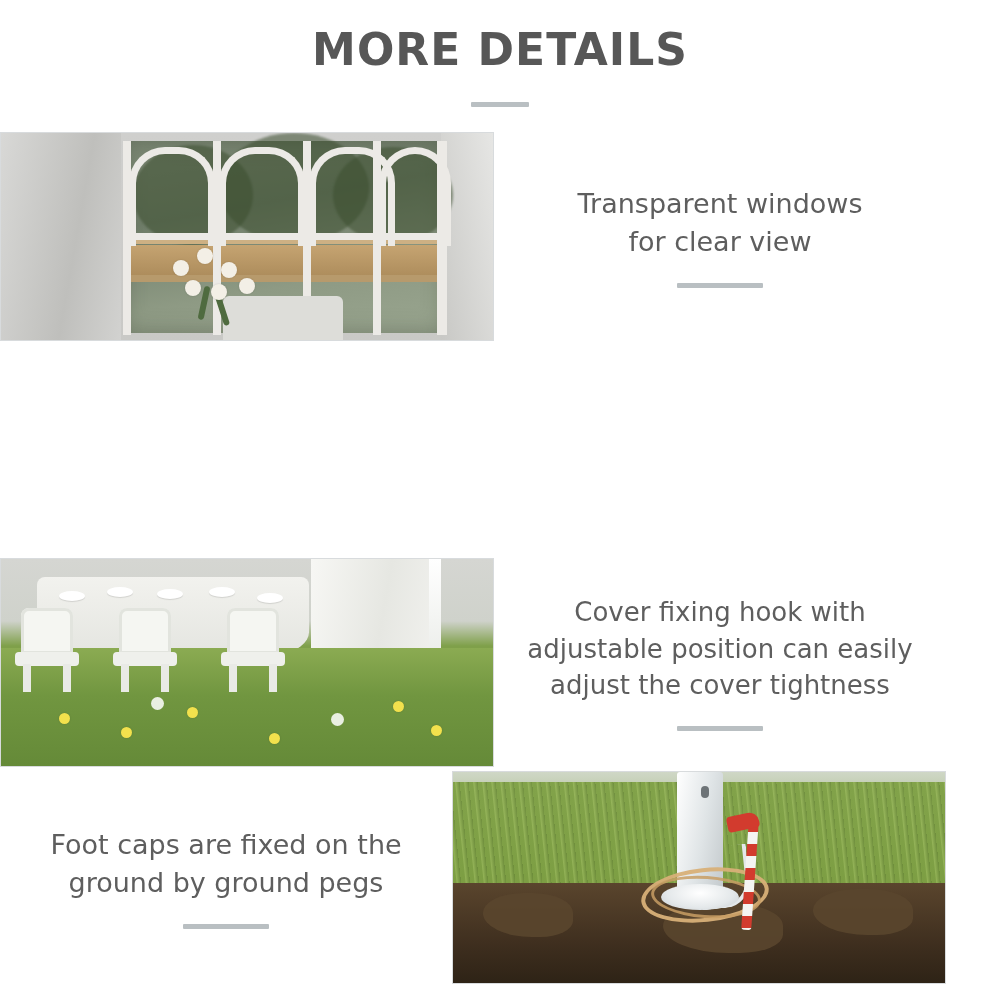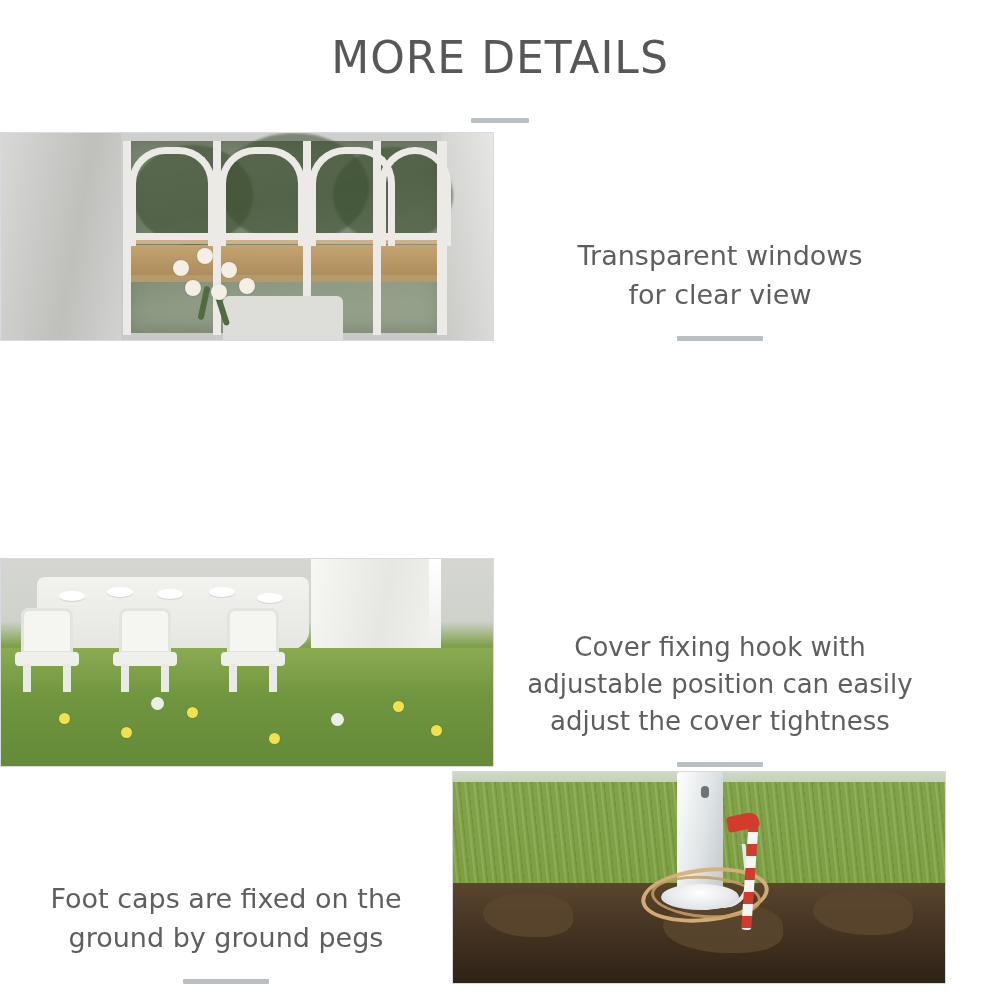--- a/index.html
+++ b/index.html
@@ -34,23 +34,23 @@
     flex-direction: column;
     align-items: center;
     justify-content: flex-start;
     padding-top: 22px;
     box-sizing: border-box;
   }
   .header-title {
     font-size: 44px;
     letter-spacing: 1px;
     color: #575757;
-    font-weight: normal;
+    font-weight: bold;
     line-height: 1.1;
-    margin: 12px;
+    margin: 4px;
   }
   .header-rule {
     margin-top: 24px;
     width: 58px;
     height: 5px;
     background: #b9bfc2;
     border-radius: 1px;
   }
 
   
@@ -83,21 +83,21 @@
     width: 494px;
     height: 100%;
     border: 1px solid #d8dbdd;
   }
   .cell.text {
     width: 452px;
     height: 100%;
     display: flex;
     flex-direction: column;
     align-items: center;
-    justify-content: flex-end;
+    justify-content: center;
     padding: 0 28px;
     box-sizing: border-box;
   }
   .row.r1 .cell.photo { margin-left: 0; }
   .row.r2 .cell.photo { margin-left: 0; }
 
   .caption {
     font-size: 27px;
     line-height: 1.42;
     text-align: center;

